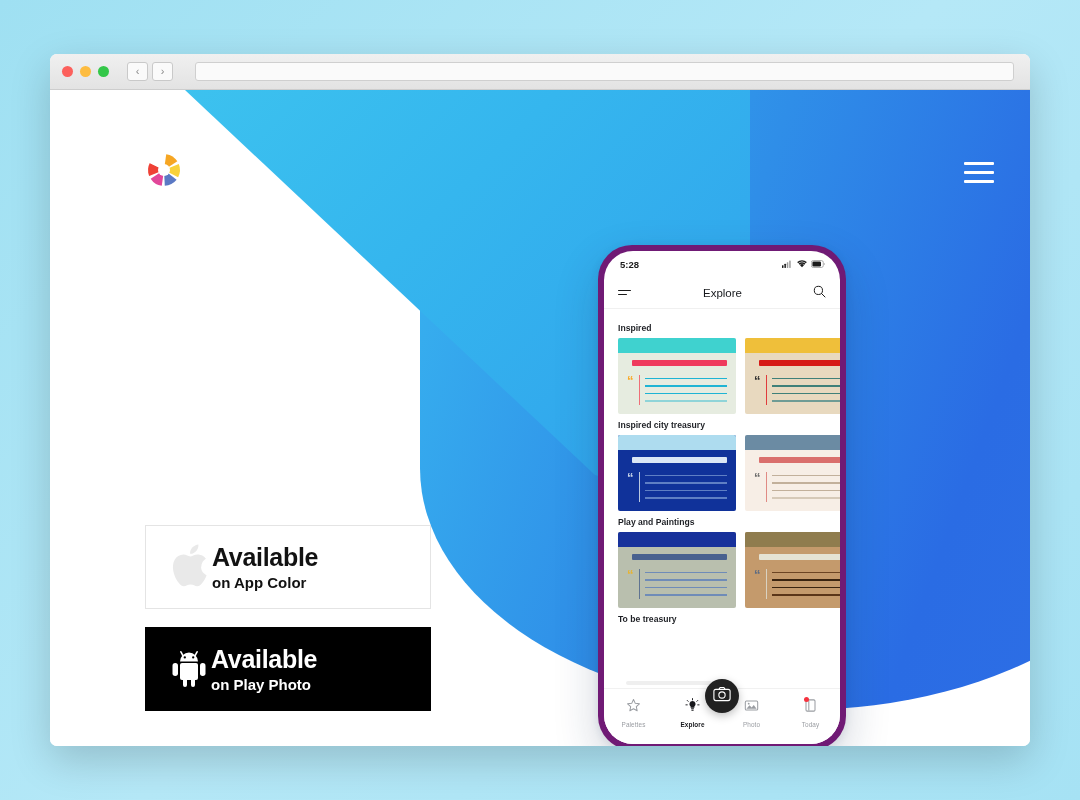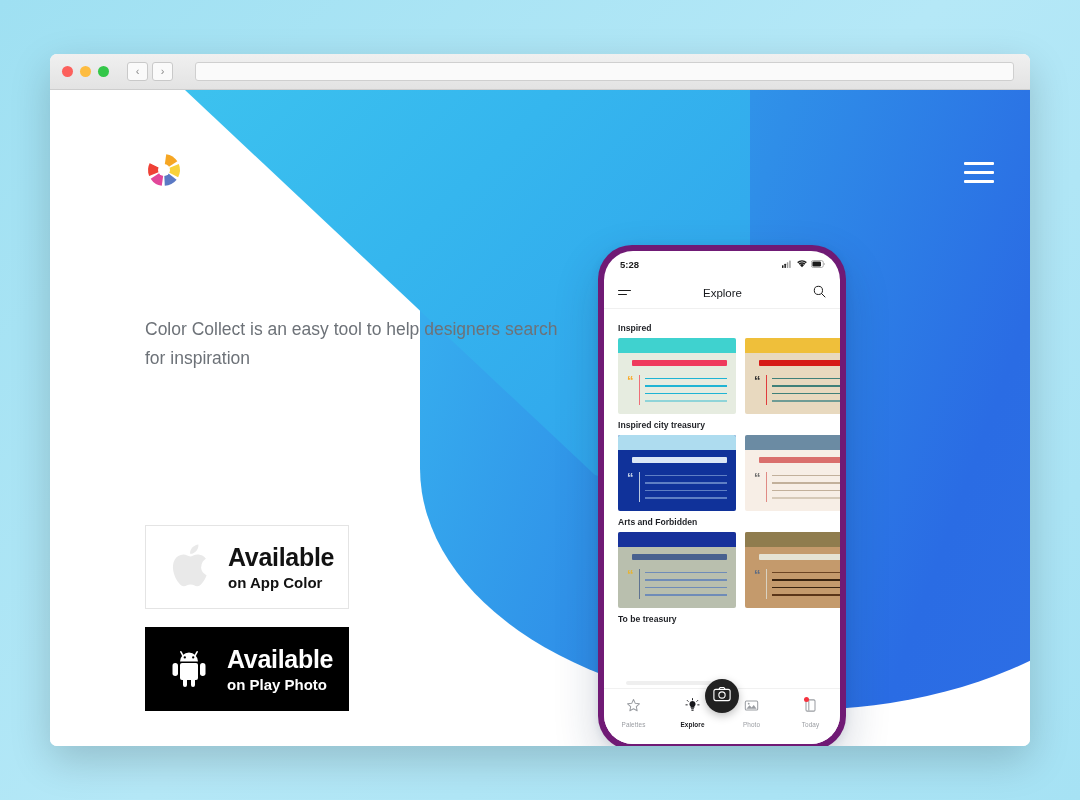--- a/index.html
+++ b/index.html
@@ -99,22 +99,22 @@
     color: #17181c; line-height: 1.13;
   }
   .subtext {
     margin-top: 40px;
     font-size: 17.5px; color: #6d7278; line-height: 1.65; font-weight: 400;
   }
 
   
   .stores { position: absolute; left: 95px; top: 435px; z-index: 20; }
   .store-btn {
-    width: 204px; height: 84px;
-    display: flex; align-items: center; gap: 16px;
+    width: 286px; height: 84px;
+    display: flex; align-items: center; 
     padding-left: 22px;
     cursor: pointer;
   }
   .store-btn.light { background: #fff; border: 1px solid #e4e4e4; }
   .store-btn.dark  { background: #000; margin-top: 18px; }
   .store-txt { display: flex; flex-direction: column; line-height: 1.05; }
   .store-big   { font-size: 25px; font-weight: 700; letter-spacing: -0.3px; }
   .store-small { font-size: 15px; font-weight: 600; margin-top: 5px; }
   .light .store-big, .light .store-small { color: #121212; }
   .dark  .store-big, .dark  .store-small { color: #fff; }
@@ -247,21 +247,20 @@
 
     <div class="hamburger">
       <span></span>
       <span></span>
       <span></span>
     </div>
 
     <div class="hero">
       <div class="headline">
       </div>
-      <div class="subtext">Color Collect is an easy tool to help designers search for inspiration</div>
     </div>
 
     <div class="stores">
 
       <div class="store-btn light">
         <span>
           <svg width="44" height="50" viewBox="0 0 44 50">
             <path fill="#e9e9e9" d="M33.4 26.6c0-5.3 4.3-7.8 4.5-7.9-2.5-3.6-6.3-4.1-7.7-4.2-3.3-.3-6.4 1.9-8 1.9-1.7 0-4.2-1.9-6.9-1.8-3.5.05-6.8 2.05-8.6 5.2-3.7 6.4-.9 15.9 2.6 21.1 1.8 2.5 3.8 5.4 6.5 5.3 2.6-.1 3.6-1.7 6.8-1.7 3.1 0 4 1.7 6.8 1.65 2.8-.05 4.6-2.6 6.3-5.1 2-2.9 2.8-5.7 2.85-5.85-.05-.05-5.45-2.1-5.5-8.35z"></path>
             <path fill="#e9e9e9" d="M28.3 10.9c1.4-1.75 2.4-4.1 2.1-6.5-2.05.1-4.6 1.4-6.1 3.1-1.3 1.5-2.5 3.95-2.2 6.25 2.3.2 4.7-1.15 6.2-2.85z"></path>
           </svg>
@@ -416,21 +415,21 @@
                       <i class="card-line" style="background:#c2b09b"></i>
                       <i class="card-line" style="background:#d6c9b8"></i>
                     </span>
                   </div>
                 </div>
               </div>
             </div>
           </div>
 
           <div class="group">
-            <div class="group-title">Arts and Forbidden</div>
+            <div class="group-title">Play and Paintings</div>
             <div class="cards">
               <div class="card" style="background:#b9bfae">
                 <div class="card-head" style="background:#17319b"></div>
                 <div class="card-body">
                   <div class="card-title-bar" style="background:#48618f"></div>
                   <div class="card-quote-row">
                     <span class="card-quote" style="color:#e8b431">“</span>
                     <span class="card-vbar" style="background:#5f7391"></span>
                     <span class="card-lines">
                       <i class="card-line" style="background:#6f8cb8"></i>

